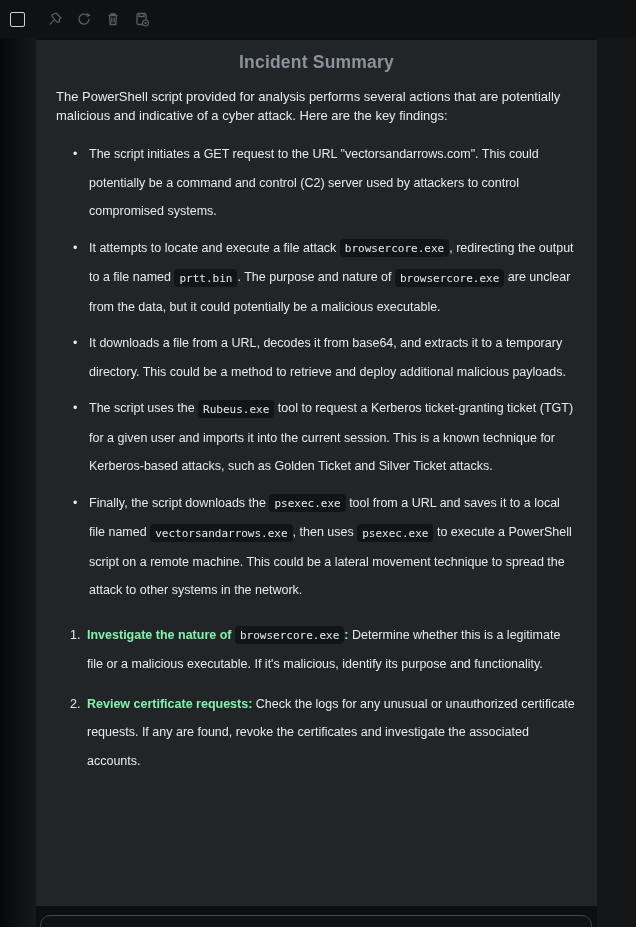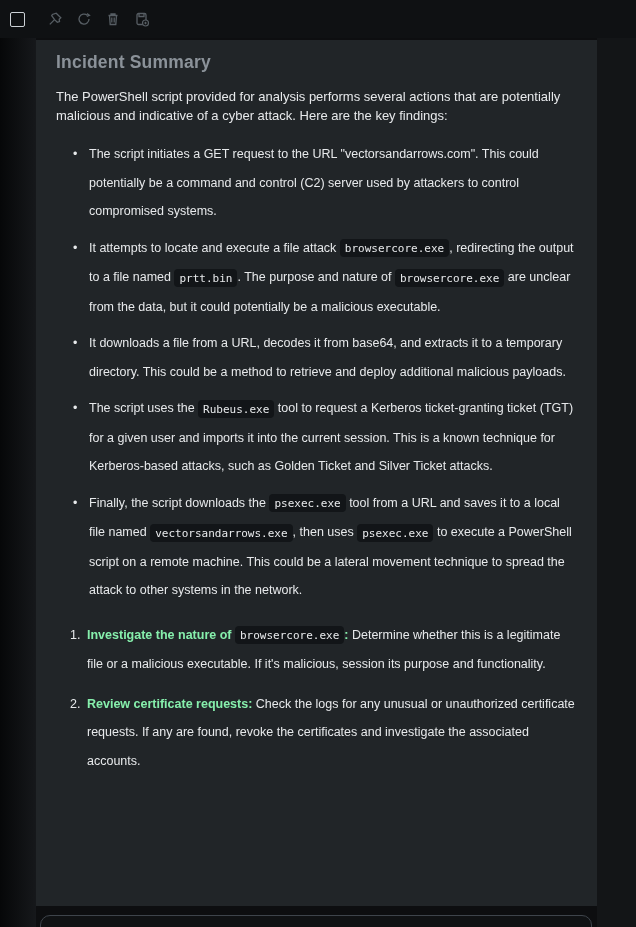--- a/index.html
+++ b/index.html
@@ -35,21 +35,21 @@
     background:#131517;
   }
 
   
   .doc {
     position:absolute; left:36px; top:40px; width:561px; height:866px;
     background:#212528; padding:8px 20px 0 20px; overflow:hidden;
   }
   .doc h2 {
     font-size:17.5px; font-weight:700; color:#8b9299;
-    margin:26px 0 0 0; letter-spacing:0.2px;
+    margin:26px 0 0 0; letter-spacing:0.2px;text-align:center;
   }
   .doc h2:first-child { margin-top:4px; }
   .doc p.intro {
     margin:14px 0 0 0; font-size:13px; line-height:19px; color:#e7e9eb;
   }
   .doc ul { margin:15px 0 0 0; padding-left:33px; list-style:none; }
   .doc ul li { position:relative; }
   .doc ul li::before {
     content:"\2022"; position:absolute; left:-16px; top:0; color:#e7e9eb;
   }
@@ -116,19 +116,19 @@
       <h2>Incident Summary</h2>
       <p class="intro">The PowerShell script provided for analysis performs several actions that are potentially malicious and indicative of a cyber attack. Here are the key findings:</p>
       <ul>
         <li><span>The script initiates a GET request to the URL "vectorsandarrows.com". This could potentially be a command and control (C2) server used by attackers to control compromised systems.</span></li>
         <li><span>It attempts to locate and execute a file attack </span><code>browsercore.exe</code><span>, redirecting the output to a file named </span><code>prtt.bin</code><span>. The purpose and nature of </span><code>browsercore.exe</code><span> are unclear from the data, but it could potentially be a malicious executable.</span></li>
         <li><span>It downloads a file from a URL, decodes it from base64, and extracts it to a temporary directory. This could be a method to retrieve and deploy additional malicious payloads.</span></li>
         <li><span>The script uses the </span><code>Rubeus.exe</code><span> tool to request a Kerberos ticket-granting ticket (TGT) for a given user and imports it into the current session. This is a known technique for Kerberos-based attacks, such as Golden Ticket and Silver Ticket attacks.</span></li>
         <li><span>Finally, the script downloads the </span><code>psexec.exe</code><span> tool from a URL and saves it to a local file named </span><code>vectorsandarrows.exe</code><span>, then uses </span><code>psexec.exe</code><span> to execute a PowerShell script on a remote machine. This could be a lateral movement technique to spread the attack to other systems in the network.</span></li>
       </ul>
       <ol>
-        <li><strong>Investigate the nature of </strong><code>browsercore.exe</code><strong>:</strong><span> Determine whether this is a legitimate file or a malicious executable. If it's malicious, session its purpose and functionality.</span></li>
+        <li><strong>Investigate the nature of </strong><code>browsercore.exe</code><strong>:</strong><span> Determine whether this is a legitimate file or a malicious executable. If it's malicious, identify its purpose and functionality.</span></li>
         <li><strong>Review certificate requests:</strong><span> Check the logs for any unusual or unauthorized certificate requests. If any are found, revoke the certificates and investigate the associated accounts.</span></li>
       </ol>
     </div>
 </main>
 
 <div class="inputbox" title=""></div>
 
 </body></html>

